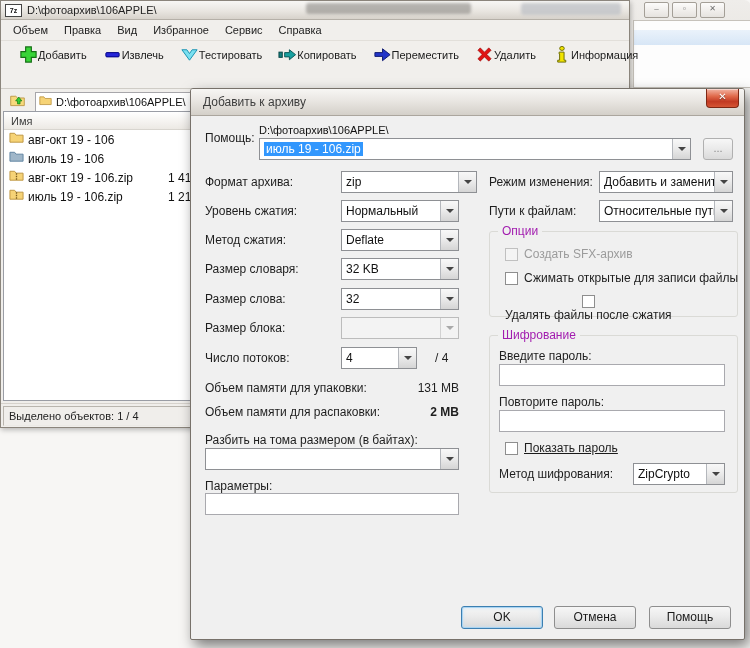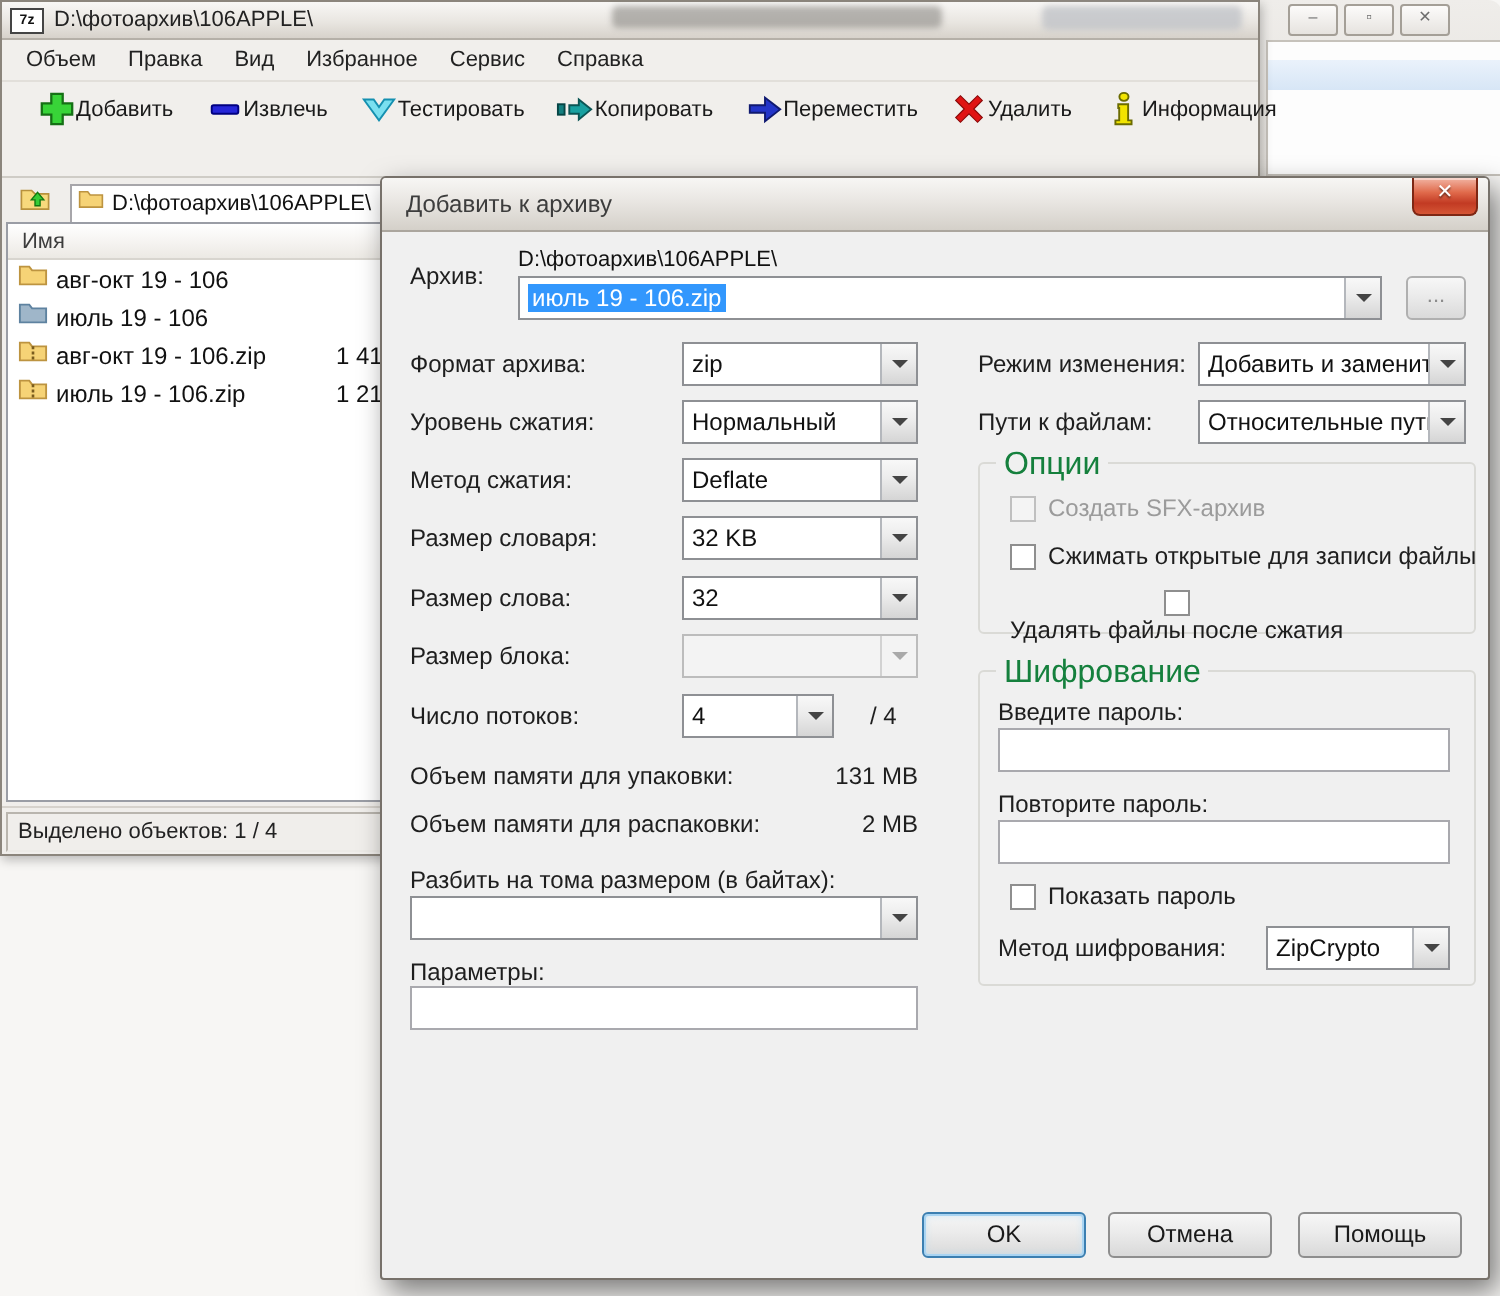--- a/index.html
+++ b/index.html
@@ -89,21 +89,21 @@
   .cmb.disabled{background:#f3f3f3;border-color:#bcbcbc;}
   .cmb.disabled .cmb-btn{background:#f3f3f3;border-left-color:#d2d2d2;}
   .cmb.disabled .arr{border-top-color:#a9a9a9;}
   .sel-text{background:#3297fd;color:#fff;padding:1px 2px;}
   .tin{position:absolute;height:22px;background:#fff;border:1px solid #a9a9ae;box-sizing:border-box;}
   .mini-btn{position:absolute;width:30px;height:22px;box-sizing:border-box;
     background:linear-gradient(#f7f7f7,#ebebeb 45%,#dadada);border:1px solid #b0b0b0;
     border-radius:3px;color:#8c8c8c;font-size:11px;text-align:center;line-height:18px;}
   .grp{position:absolute;border:1px solid #dadad6;border-radius:3px;box-sizing:border-box;}
   .grp-title{position:absolute;top:-8px;left:8px;background:#f0f0f0;padding:0 4px;
-    font-size:16px;color:#15803d;white-space:nowrap;}
+    font-size:12px;color:#a21caf;white-space:nowrap;}
   .chk-row{position:absolute;display:flex;align-items:center;}
   .chk{width:13px;height:13px;background:#fff;border:1px solid #8e8e8e;box-sizing:border-box;flex:0 0 auto;}
   .chk-row span{font-size:12px;margin-left:6px;color:#1e1e1e;white-space:nowrap;}
   .chk-row.disabled .chk{background:#f4f4f4;border-color:#c0c0c0;}
   .chk-row.disabled span{color:#9b9b9b;}
   .btn{position:absolute;width:82px;height:23px;box-sizing:border-box;
     background:linear-gradient(#f6f6f6,#ebebeb 45%,#d9d9d9);
     border:1px solid #8e8e8e;border-radius:3px;font-size:12px;color:#1a1a1a;
     text-align:center;line-height:20px;}
   .btn.focused{border-color:#3c7fb1;box-shadow:inset 0 0 0 1px #a9d4f2, inset 0 0 4px #bfe0f5;}
@@ -251,32 +251,32 @@
     </div>
   </div>
 </div>
 
 <div class="dlg">
   <div class="dlg-title">
     <span class="dlg-title-text">Добавить к архиву</span>
     <div class="dlg-close">✕</div>
   </div>
 
-  <span class="lbl" style="left:14px;top:42px;">Архив:</span>
+  <span class="lbl" style="left:14px;top:42px;">Помощь:</span>
   <span class="path-over" style="left:68px;top:35px;">D:\фотоархив\106APPLE\</span>
   <div class="cmb" style="left:68px;top:49px;width:432px;">
     <span class="cmb-text"><span class="sel-text">июль 19 - 106.zip</span></span>
     <span class="cmb-btn">
         <span class="arr"></span>
       </span>
   </div>
   <div class="mini-btn" style="left:512px;top:49px;">...</div>
 
   <span class="lbl" style="left:14px;top:86px;">Формат архива:</span>
-  <div class="cmb" style="left:150px;top:82px;width:118px;">
+  <div class="cmb" style="left:150px;top:82px;width:136px;">
     <span class="cmb-text">zip</span>
     <span class="cmb-btn">
         <span class="arr"></span>
       </span>
   </div>
 
   <span class="lbl" style="left:14px;top:115px;">Уровень сжатия:</span>
   <div class="cmb" style="left:150px;top:111px;width:118px;">
     <span class="cmb-text">Нормальный</span>
     <span class="cmb-btn">
@@ -322,21 +322,21 @@
     <span class="cmb-btn">
         <span class="arr"></span>
       </span>
   </div>
   <span class="lbl" style="left:244px;top:262px;">/ 4</span>
 
   <span class="lbl" style="left:14px;top:292px;">Объем памяти для упаковки:</span>
   <span class="val-right" style="left:190px;top:292px;width:78px;">131 MB</span>
 
   <span class="lbl" style="left:14px;top:316px;">Объем памяти для распаковки:</span>
-  <span class="val-right" style="left:190px;top:316px;width:78px;">2 MB</span>
+  <span class="val-right" style="left:190px;top:316px;width:78px;font-weight:bold;">2 MB</span>
 
   <span class="lbl" style="left:14px;top:344px;">Разбить на тома размером (в байтах):</span>
   <div class="cmb" style="left:14px;top:359px;width:254px;">
     <span class="cmb-text"></span>
     <span class="cmb-btn">
         <span class="arr"></span>
       </span>
   </div>
 
   <span class="lbl" style="left:14px;top:390px;">Параметры:</span>
@@ -374,21 +374,21 @@
     <span>Удалять файлы после сжатия</span>
   </div>
 
   <div class="grp" style="left:298px;top:246px;width:249px;height:158px;">
     <span class="grp-title">Шифрование</span>
   </div>
   <span class="lbl" style="left:308px;top:260px;">Введите пароль:</span>
   <div class="tin" style="left:308px;top:275px;width:226px;"></div>
   <span class="lbl" style="left:308px;top:306px;">Повторите пароль:</span>
   <div class="tin" style="left:308px;top:321px;width:226px;"></div>
-  <div class="chk-row" style="left:308px;top:352px;">
+  <div class="chk-row" style="left:308px;top:352px;text-decoration:underline;">
     <span class="chk"></span>
     <span>Показать пароль</span>
   </div>
   <span class="lbl" style="left:308px;top:378px;">Метод шифрования:</span>
   <div class="cmb" style="left:442px;top:374px;width:92px;align-items:center;">
     <span class="cmb-text">ZipCrypto</span>
     <span class="cmb-btn">
         <span class="arr"></span>
       </span>
   </div>

